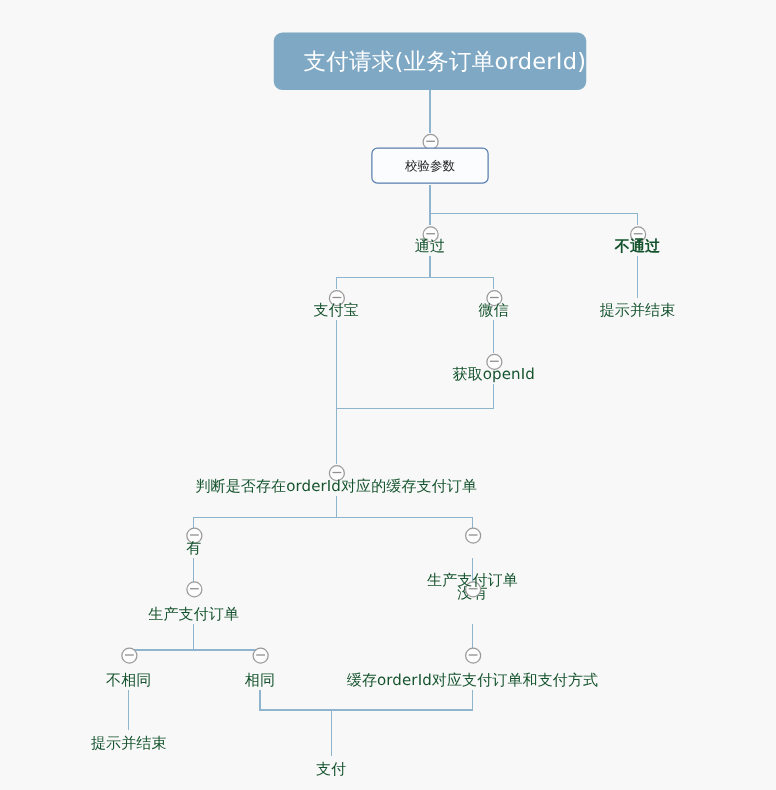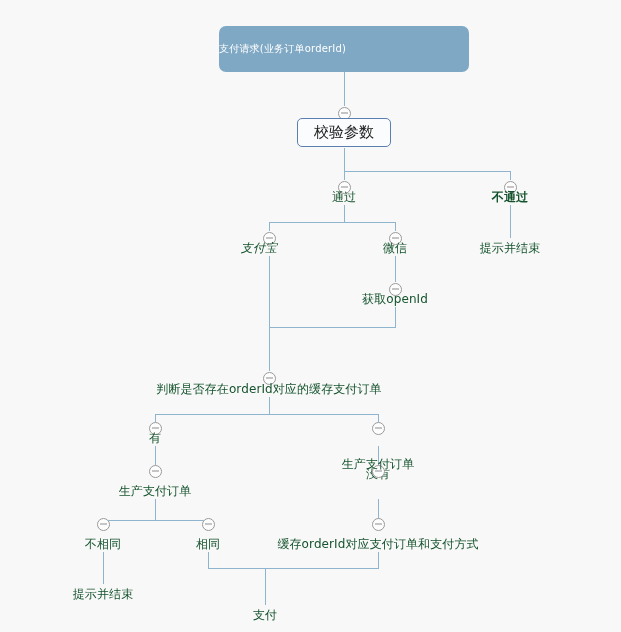--- a/index.html
+++ b/index.html
@@ -30,36 +30,36 @@
     transform: translateX(-50%);
     letter-spacing: 0.1px;
   }
   
   .root-box {
     position: absolute;
     box-sizing: border-box;
     background: #7fa8c4;
     border-radius: 7px;
     color: #ffffff;
-    font-size: 10px;
+    font-size: 18px;
     display: flex;
     align-items: center;
-    justify-content: flex-start;
+    justify-content: flex-end;
     white-space: nowrap;
     letter-spacing: 0.2px;
   }
   
   .outline-box {
     position: absolute;
     box-sizing: border-box;
     background: #fbfcfe;
     border: 1px solid #5a7fb0;
     border-radius: 5px;
     color: #1b1b1b;
-    font-size: 15px;
+    font-size: 10px;
     display: flex;
     align-items: center;
     justify-content: center;
     white-space: nowrap;
   }
   
   .collapse-icon {
     position: absolute;
     width: 13px;
     height: 13px;
@@ -132,21 +132,21 @@
 
 <div class="collapse-icon" style="left:344px; top:187px;"></div>
 <div class="node-label" style="left:344px; top:189px;">通过</div>
 
 <div class="collapse-icon" style="left:510px; top:187px;"></div>
 <div class="node-label" style="left:510px; top:189px;font-weight:bold;">不通过</div>
 
 <div class="node-label" style="left:510px; top:240px;">提示并结束</div>
 
 <div class="collapse-icon" style="left:269px; top:238px;"></div>
-<div class="node-label" style="left:259px; top:240px;font-style:italic;">支付宝</div>
+<div class="node-label" style="left:269px; top:240px;">支付宝</div>
 
 <div class="collapse-icon" style="left:395px; top:238px;"></div>
 <div class="node-label" style="left:395px; top:240px;">微信</div>
 
 <div class="collapse-icon" style="left:395px; top:289px;"></div>
 <div class="node-label" style="left:395px; top:291px;">获取openId</div>
 
 <div class="collapse-icon" style="left:269px; top:378px;"></div>
 <div class="node-label" style="left:269px; top:381px;">判断是否存在orderId对应的缓存支付订单</div>
 

